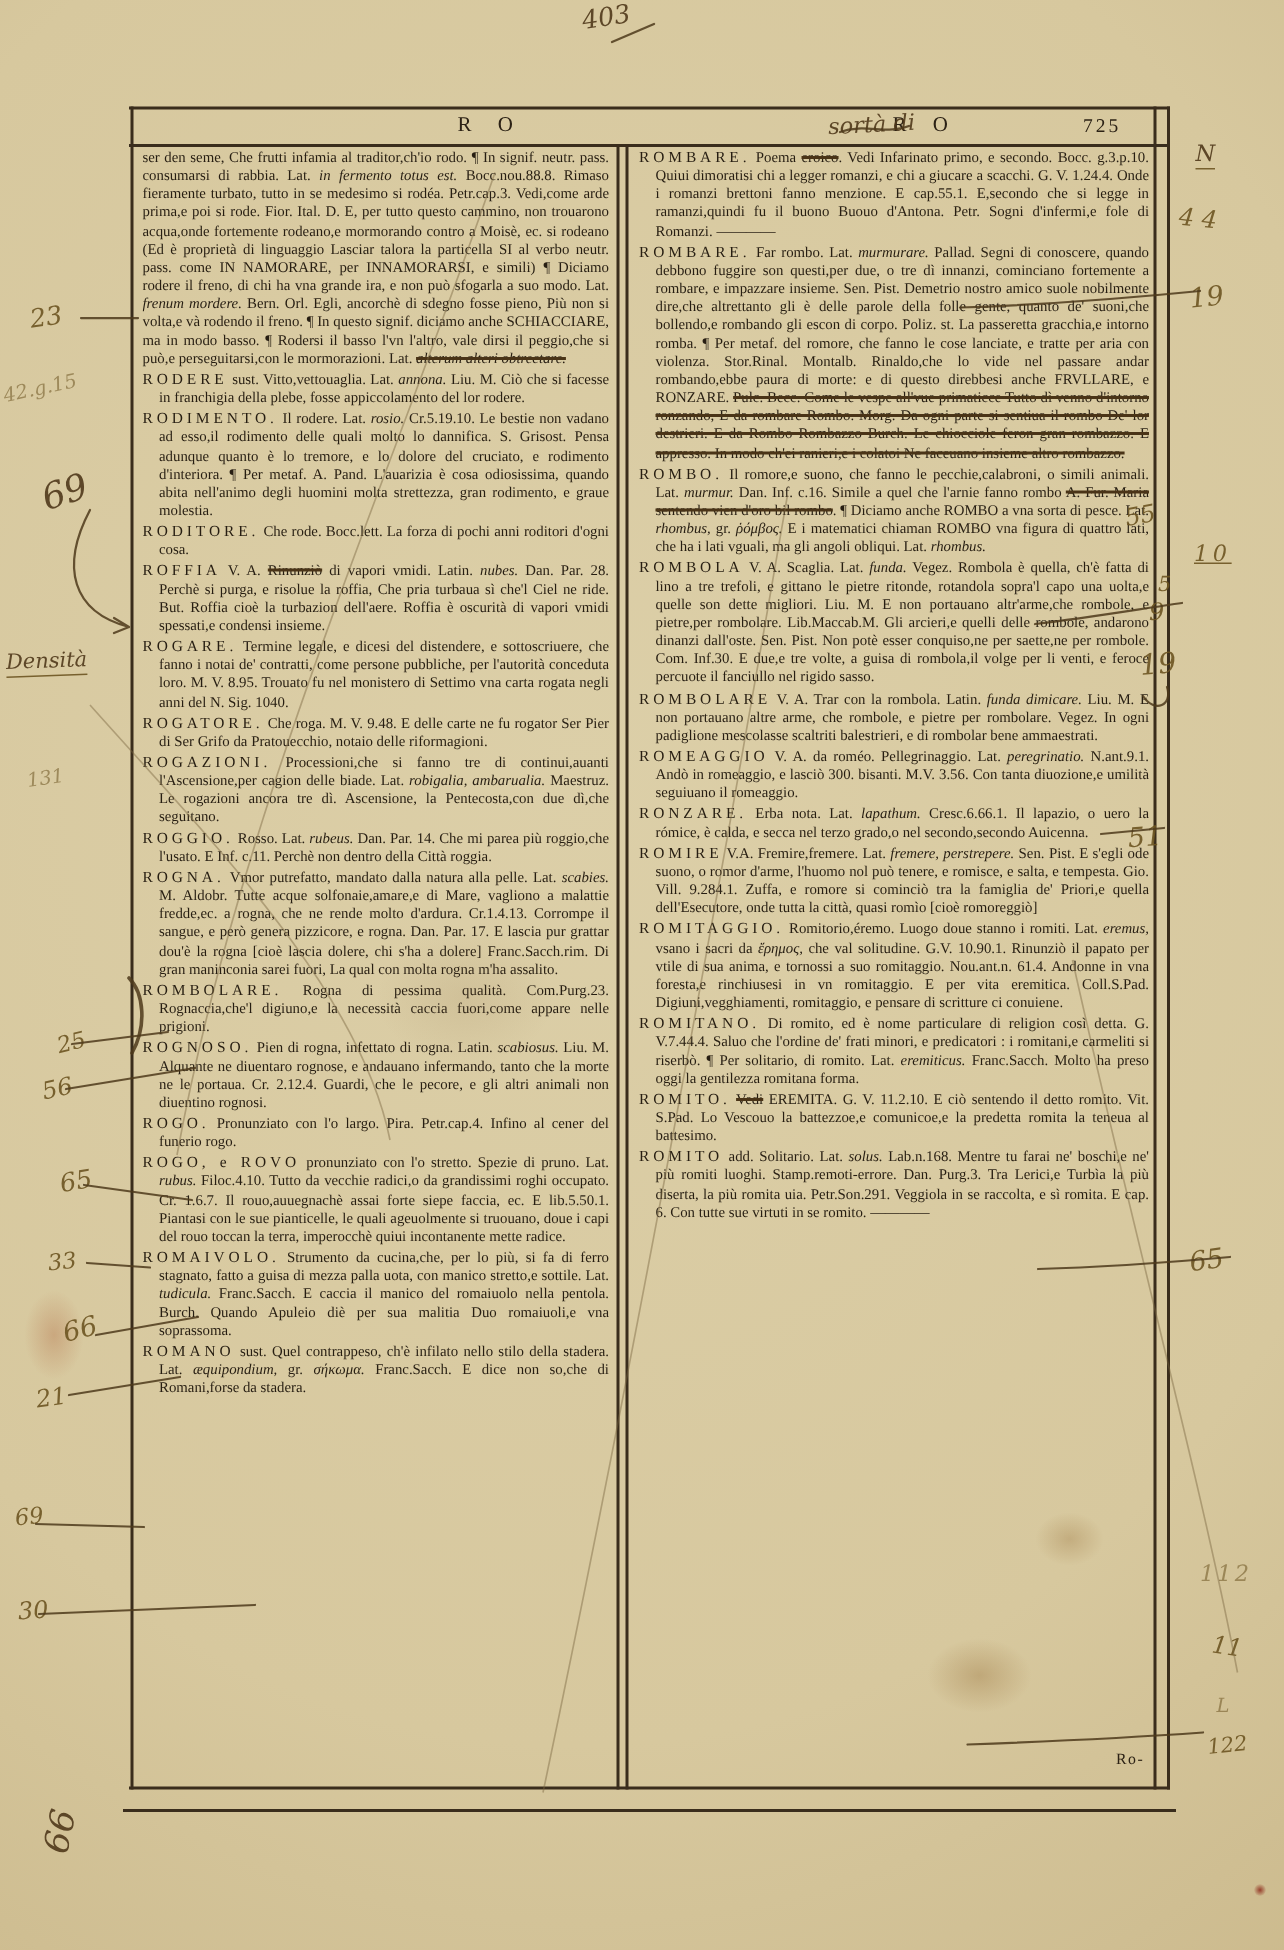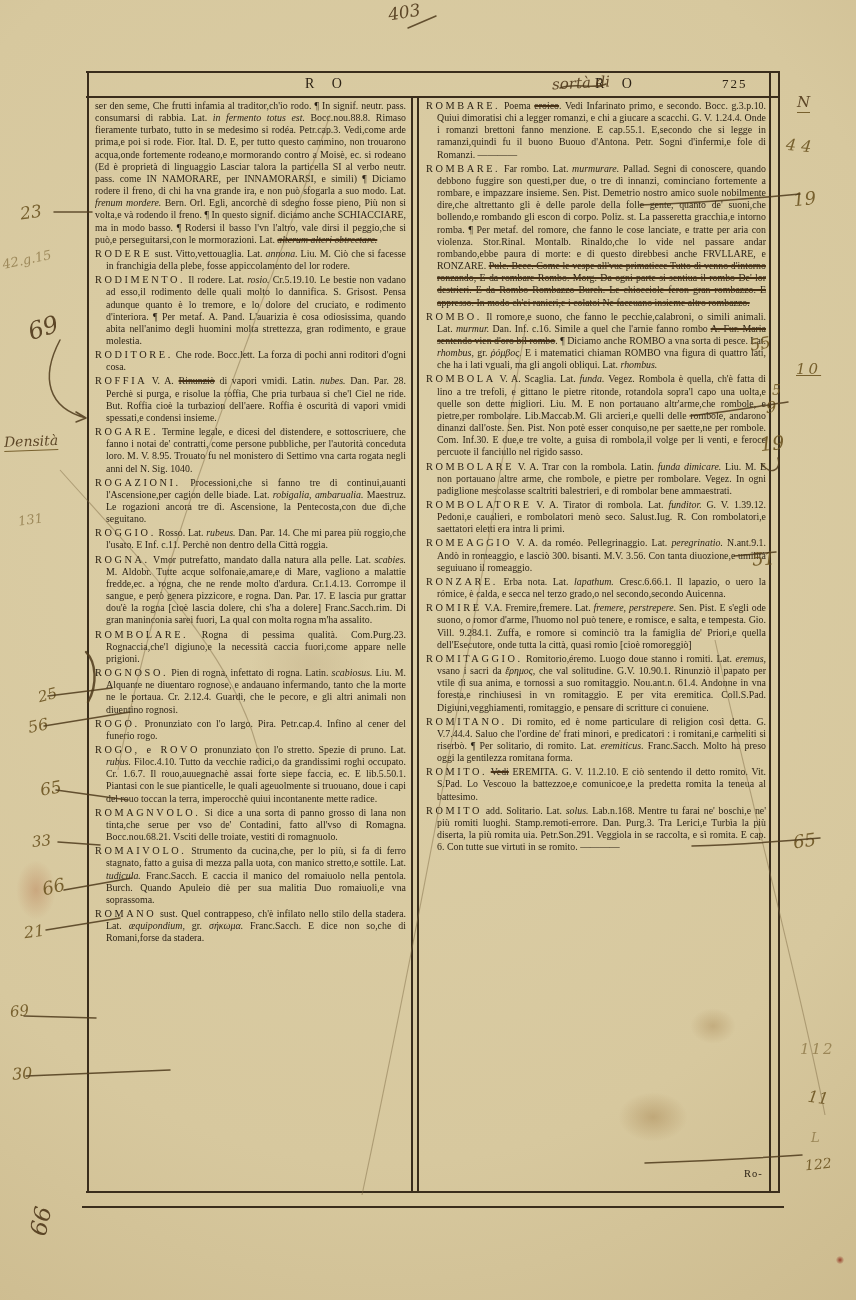--- a/index.html
+++ b/index.html
@@ -50,38 +50,37 @@
   <div class="runhead" style="left:595px;">R O</div>
   <div class="pagenum" style="left:722px;">725</div>
 
   <div id="col-left" class="col" style="left:95px;width:311px;">
       <p class="cont">ser den seme, Che frutti infamia al traditor,ch'io rodo. ¶ In signif. neutr. pass. consumarsi di rabbia. Lat. <i>in fermento totus est.</i> Bocc.nou.88.8. Rimaso fieramente turbato, tutto in se medesimo si rodéa. Petr.cap.3. Vedi,come arde prima,e poi si rode. Fior. Ital. D. E, per tutto questo cammino, non trouarono acqua,onde fortemente rodeano,e mormorando contro a Moisè, ec. si rodeano (Ed è proprietà di linguaggio Lasciar talora la particella SI al verbo neutr. pass. come IN NAMORARE, per INNAMORARSI, e simili) ¶ Diciamo rodere il freno, di chi ha vna grande ira, e non può sfogarla a suo modo. Lat. <i>frenum mordere.</i> Bern. Orl. Egli, ancorchè di sdegno fosse pieno, Più non si volta,e và rodendo il freno. ¶ In questo signif. diciamo anche SCHIACCIARE, ma in modo basso. ¶ Rodersi il basso l'vn l'altro, vale dirsi il peggio,che si può,e perseguitarsi,con le mormorazioni. Lat. <s><i>alterum alteri obtrectare.</i></s></p>
       <p class="entry"><span class="hw">RODERE</span> sust. Vitto,vettouaglia. Lat. <i>annona.</i> Liu. M. Ciò che si facesse in franchigia della plebe, fosse appiccolamento del lor rodere.</p>
       <p class="entry"><span class="hw">RODIMENTO.</span> Il rodere. Lat. <i>rosio.</i> Cr.5.19.10. Le bestie non vadano ad esso,il rodimento delle quali molto lo dannifica. S. Grisost. Pensa adunque quanto è lo tremore, e lo dolore del cruciato, e rodimento d'interiora. ¶ Per metaf. A. Pand. L'auarizia è cosa odiosissima, quando abita nell'animo degli huomini molta strettezza, gran rodimento, e graue molestia.</p>
       <p class="entry"><span class="hw">RODITORE.</span> Che rode. Bocc.lett. La forza di pochi anni roditori d'ogni cosa.</p>
       <p class="entry"><span class="hw">ROFFIA</span> V. A. <s>Rinunziò</s> di vapori vmidi. Latin. <i>nubes.</i> Dan. Par. 28. Perchè si purga, e risolue la roffia, Che pria turbaua sì che'l Ciel ne ride. But. Roffia cioè la turbazion dell'aere. Roffia è oscurità di vapori vmidi spessati,e condensi insieme.</p>
       <p class="entry"><span class="hw">ROGARE.</span> Termine legale, e dicesi del distendere, e sottoscriuere, che fanno i notai de' contratti, come persone pubbliche, per l'autorità conceduta loro. M. V. 8.95. Trouato fu nel monistero di Settimo vna carta rogata negli anni del N. Sig. 1040.</p>
+      <p class="entry"><span class="hw">ROGATORE.</span> Che roga. M. V. 9.48. E delle carte ne fu rogator Ser Pier di Ser Grifo da Pratouecchio, notaio delle riformagioni.</p>
       <p class="entry"><span class="hw">ROGAZIONI.</span> Processioni,che si fanno tre di continui,auanti l'Ascensione,per cagion delle biade. Lat. <i>robigalia, ambarualia.</i> Maestruz. Le rogazioni ancora tre dì. Ascensione, la Pentecosta,con due dì,che seguitano.</p>
       <p class="entry"><span class="hw">ROGGIO.</span> Rosso. Lat. <i>rubeus.</i> Dan. Par. 14. Che mi parea più roggio,che l'usato. E Inf. c.11. Perchè non dentro della Città roggia.</p>
       <p class="entry"><span class="hw">ROGNA.</span> Vmor putrefatto, mandato dalla natura alla pelle. Lat. <i>scabies.</i> M. Aldobr. Tutte acque solfonaie,amare,e di Mare, vagliono a malattie fredde,ec. a rogna, che ne rende molto d'ardura. Cr.1.4.13. Corrompe il sangue, e però genera pizzicore, e rogna. Dan. Par. 17. E lascia pur grattar dou'è la rogna [cioè lascia dolere, chi s'ha a dolere] Franc.Sacch.rim. Di gran maninconia sarei fuori, La qual con molta rogna m'ha assalito.</p>
       <p class="entry"><span class="hw">ROMBOLARE.</span> Rogna di pessima qualità. Com.Purg.23. Rognaccia,che'l digiuno,e la necessità caccia fuori,come appare nelle prigioni.</p>
       <p class="entry"><span class="hw">ROGNOSO.</span> Pien di rogna, infettato di rogna. Latin. <i>scabiosus.</i> Liu. M. Alquante ne diuentaro rognose, e andauano infermando, tanto che la morte ne le portaua. Cr. 2.12.4. Guardi, che le pecore, e gli altri animali non diuentino rognosi.</p>
       <p class="entry"><span class="hw">ROGO.</span> Pronunziato con l'o largo. Pira. Petr.cap.4. Infino al cener del funerio rogo.</p>
       <p class="entry"><span class="hw">ROGO, e ROVO</span> pronunziato con l'o stretto. Spezie di pruno. Lat. <i>rubus.</i> Filoc.4.10. Tutto da vecchie radici,o da grandissimi roghi occupato. Cr. 1.6.7. Il rouo,auuegnachè assai forte siepe faccia, ec. E lib.5.50.1. Piantasi con le sue pianticelle, le quali ageuolmente si truouano, doue i capi del rouo toccan la terra, imperocchè quiui incontanente mette radice.</p>
-      <p class="entry"><span class="hw">ROMAGNVOLO.</span> Si dice a una sorta di panno grosso di lana non tinta,che serue per vso de' Contadini, fatto all'vso di Romagna. Bocc.nou.68.21. Vsciti delle troiate, vestiti di romagnuolo.</p>
       <p class="entry"><span class="hw">ROMAIVOLO.</span> Strumento da cucina,che, per lo più, si fa di ferro stagnato, fatto a guisa di mezza palla uota, con manico stretto,e sottile. Lat. <i>tudicula.</i> Franc.Sacch. E caccia il manico del romaiuolo nella pentola. Burch. Quando Apuleio diè per sua malitia Duo romaiuoli,e vna soprassoma.</p>
       <p class="entry"><span class="hw">ROMANO</span> sust. Quel contrappeso, ch'è infilato nello stilo della stadera. Lat. <i>æquipondium,</i> gr. <i>σήκωμα.</i> Franc.Sacch. E dice non so,che di Romani,forse da stadera.</p>
     </div>
   <div id="col-right" class="col" style="left:426px;width:340px;">
       <p class="entry"><span class="hw">ROMBARE.</span> Poema <s>eroico</s>. Vedi Infarinato primo, e secondo. Bocc. g.3.p.10. Quiui dimoratisi chi a legger romanzi, e chi a giucare a scacchi. G. V. 1.24.4. Onde i romanzi brettoni fanno menzione. E cap.55.1. E,secondo che si legge in ramanzi,quindi fu il buono Buouo d'Antona. Petr. Sogni d'infermi,e fole di Romanzi. ————</p>
       <p class="entry"><span class="hw">ROMBARE.</span> Far rombo. Lat. <i>murmurare.</i> Pallad. Segni di conoscere, quando debbono fuggire son questi,per due, o tre dì innanzi, cominciano fortemente a rombare, e impazzare insieme. Sen. Pist. Demetrio nostro amico suole nobilmente dire,che altrettanto gli è delle parole della folle gente, quanto de' suoni,che bollendo,e rombando gli escon di corpo. Poliz. st. La passeretta gracchia,e intorno romba. ¶ Per metaf. del romore, che fanno le cose lanciate, e tratte per aria con violenza. Stor.Rinal. Montalb. Rinaldo,che lo vide nel passare andar rombando,ebbe paura di morte: e di questo direbbesi anche FRVLLARE, e RONZARE. <s>Pulc. Becc. Come le vespe all'vue primaticce Tutto dì venno d'intorno ronzando, E da rombare Rombo. Morg. Da ogni parte si sentiua il rombo De' lor destrieri. E da Rombo Rombazzo Burch. Le chiocciole feron gran rombazzo. E appresso. In modo ch'ei ranieri,e i colatoi Ne faceuano insieme altro rombazzo.</s></p>
       <p class="entry"><span class="hw">ROMBO.</span> Il romore,e suono, che fanno le pecchie,calabroni, o simili animali. Lat. <i>murmur.</i> Dan. Inf. c.16. Simile a quel che l'arnie fanno rombo <s>A. Fur. Maria sentendo vien d'oro bil rombo</s>. ¶ Diciamo anche ROMBO a vna sorta di pesce. Lat. <i>rhombus,</i> gr. <i>ῥόμβος.</i> E i matematici chiaman ROMBO vna figura di quattro lati, che ha i lati vguali, ma gli angoli obliqui. Lat. <i>rhombus.</i></p>
       <p class="entry"><span class="hw">ROMBOLA</span> V. A. Scaglia. Lat. <i>funda.</i> Vegez. Rombola è quella, ch'è fatta di lino a tre trefoli, e gittano le pietre ritonde, rotandola sopra'l capo una uolta,e quelle son dette migliori. Liu. M. E non portauano altr'arme,che rombole, e pietre,per rombolare. Lib.Maccab.M. Gli arcieri,e quelli delle rombole, andarono dinanzi dall'oste. Sen. Pist. Non potè esser conquiso,ne per saette,ne per rombole. Com. Inf.30. E due,e tre volte, a guisa di rombola,il volge per li venti, e feroce percuote il fanciullo nel rigido sasso.</p>
       <p class="entry"><span class="hw">ROMBOLARE</span> V. A. Trar con la rombola. Latin. <i>funda dimicare.</i> Liu. M. E non portauano altre arme, che rombole, e pietre per rombolare. Vegez. In ogni padiglione mescolasse scaltriti balestrieri, e di rombolar bene ammaestrati.</p>
-      <p class="entry"><span class="hw">ROMBOLATORE</span> V. A. Tirator di rombola. Lat. <i>funditor.</i> G. V. 1.39.12. Pedoni,e caualieri, e rombolatori menò seco. Salust.Iug. R. Con rombolatori,e saettatori eletti era intra li primi.</p>
       <p class="entry"><span class="hw">ROMEAGGIO</span> V. A. da roméo. Pellegrinaggio. Lat. <i>peregrinatio.</i> N.ant.9.1. Andò in romeaggio, e lasciò 300. bisanti. M.V. 3.56. Con tanta diuozione,e umilità seguiuano il romeaggio.</p>
       <p class="entry"><span class="hw">RONZARE.</span> Erba nota. Lat. <i>lapathum.</i> Cresc.6.66.1. Il lapazio, o uero la rómice, è calda, e secca nel terzo grado,o nel secondo,secondo Auicenna.</p>
       <p class="entry"><span class="hw">ROMIRE</span> V.A. Fremire,fremere. Lat. <i>fremere, perstrepere.</i> Sen. Pist. E s'egli ode suono, o romor d'arme, l'huomo nol può tenere, e romisce, e salta, e tempesta. Gio. Vill. 9.284.1. Zuffa, e romore si cominciò tra la famiglia de' Priori,e quella dell'Esecutore, onde tutta la città, quasi romìo [cioè romoreggiò]</p>
       <p class="entry"><span class="hw">ROMITAGGIO.</span> Romitorio,éremo. Luogo doue stanno i romiti. Lat. <i>eremus,</i> vsano i sacri da <i>ἔρημος,</i> che val solitudine. G.V. 10.90.1. Rinunziò il papato per vtile di sua anima, e tornossi a suo romitaggio. Nou.ant.n. 61.4. Andonne in vna foresta,e rinchiusesi in vn romitaggio. E per vita eremitica. Coll.S.Pad. Digiuni,vegghiamenti, romitaggio, e pensare di scritture ci conuiene.</p>
       <p class="entry"><span class="hw">ROMITANO.</span> Di romito, ed è nome particulare di religion così detta. G. V.7.44.4. Saluo che l'ordine de' frati minori, e predicatori : i romitani,e carmeliti si riserbò. ¶ Per solitario, di romito. Lat. <i>eremiticus.</i> Franc.Sacch. Molto ha preso oggi la gentilezza romitana forma.</p>
       <p class="entry"><span class="hw">ROMITO.</span> <s>Vedi</s> EREMITA. G. V. 11.2.10. E ciò sentendo il detto romito. Vit. S.Pad. Lo Vescouo la battezzoe,e comunicoe,e la predetta romita la teneua al battesimo.</p>
       <p class="entry"><span class="hw">ROMITO</span> add. Solitario. Lat. <i>solus.</i> Lab.n.168. Mentre tu farai ne' boschi,e ne' più romiti luoghi. Stamp.remoti-errore. Dan. Purg.3. Tra Lerici,e Turbìa la più diserta, la più romita uia. Petr.Son.291. Veggiola in se raccolta, e sì romita. E cap. 6. Con tutte sue virtuti in se romito. ————</p>
     </div>
 
   <div class="catchword" style="left:744px;top:1168px;">Ro-</div>

